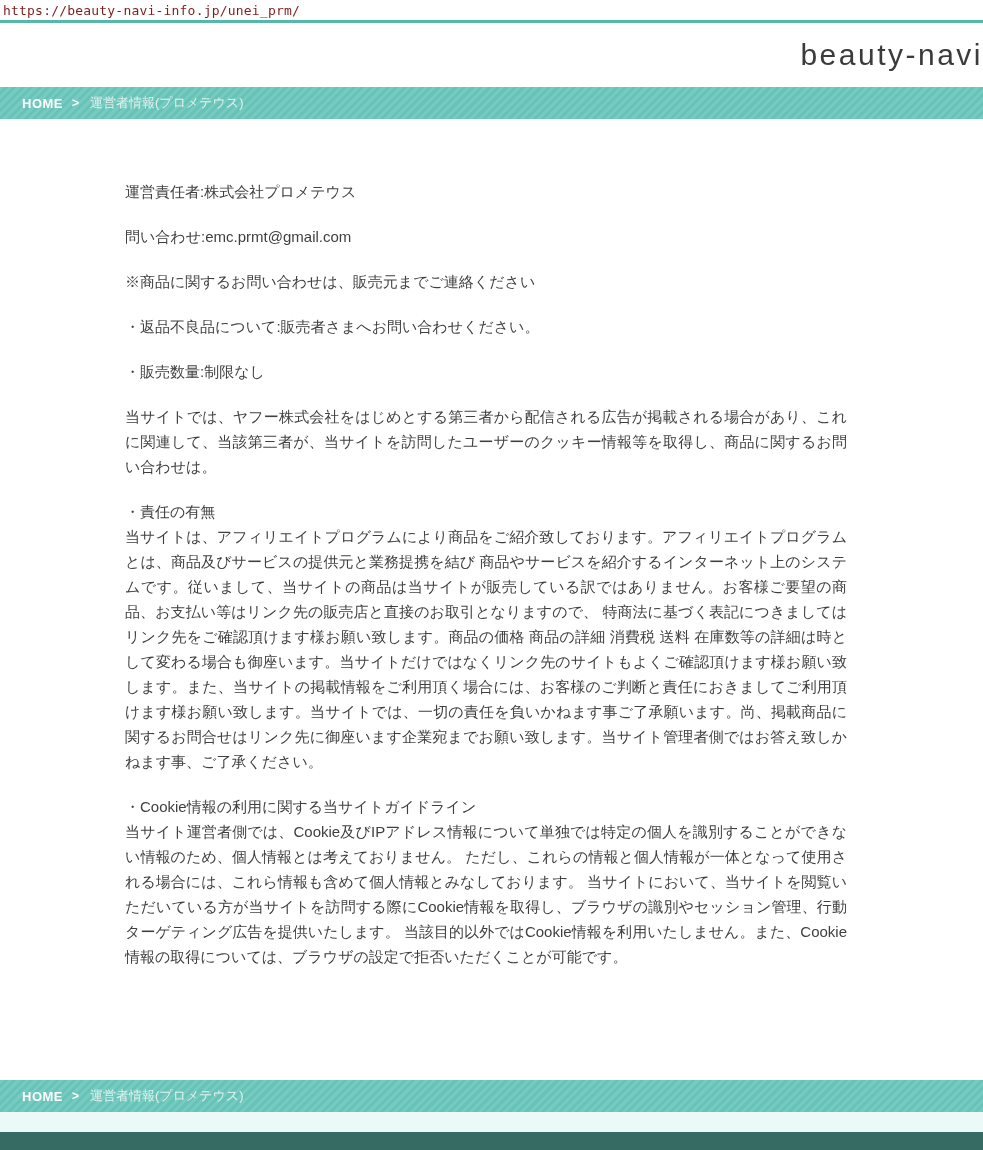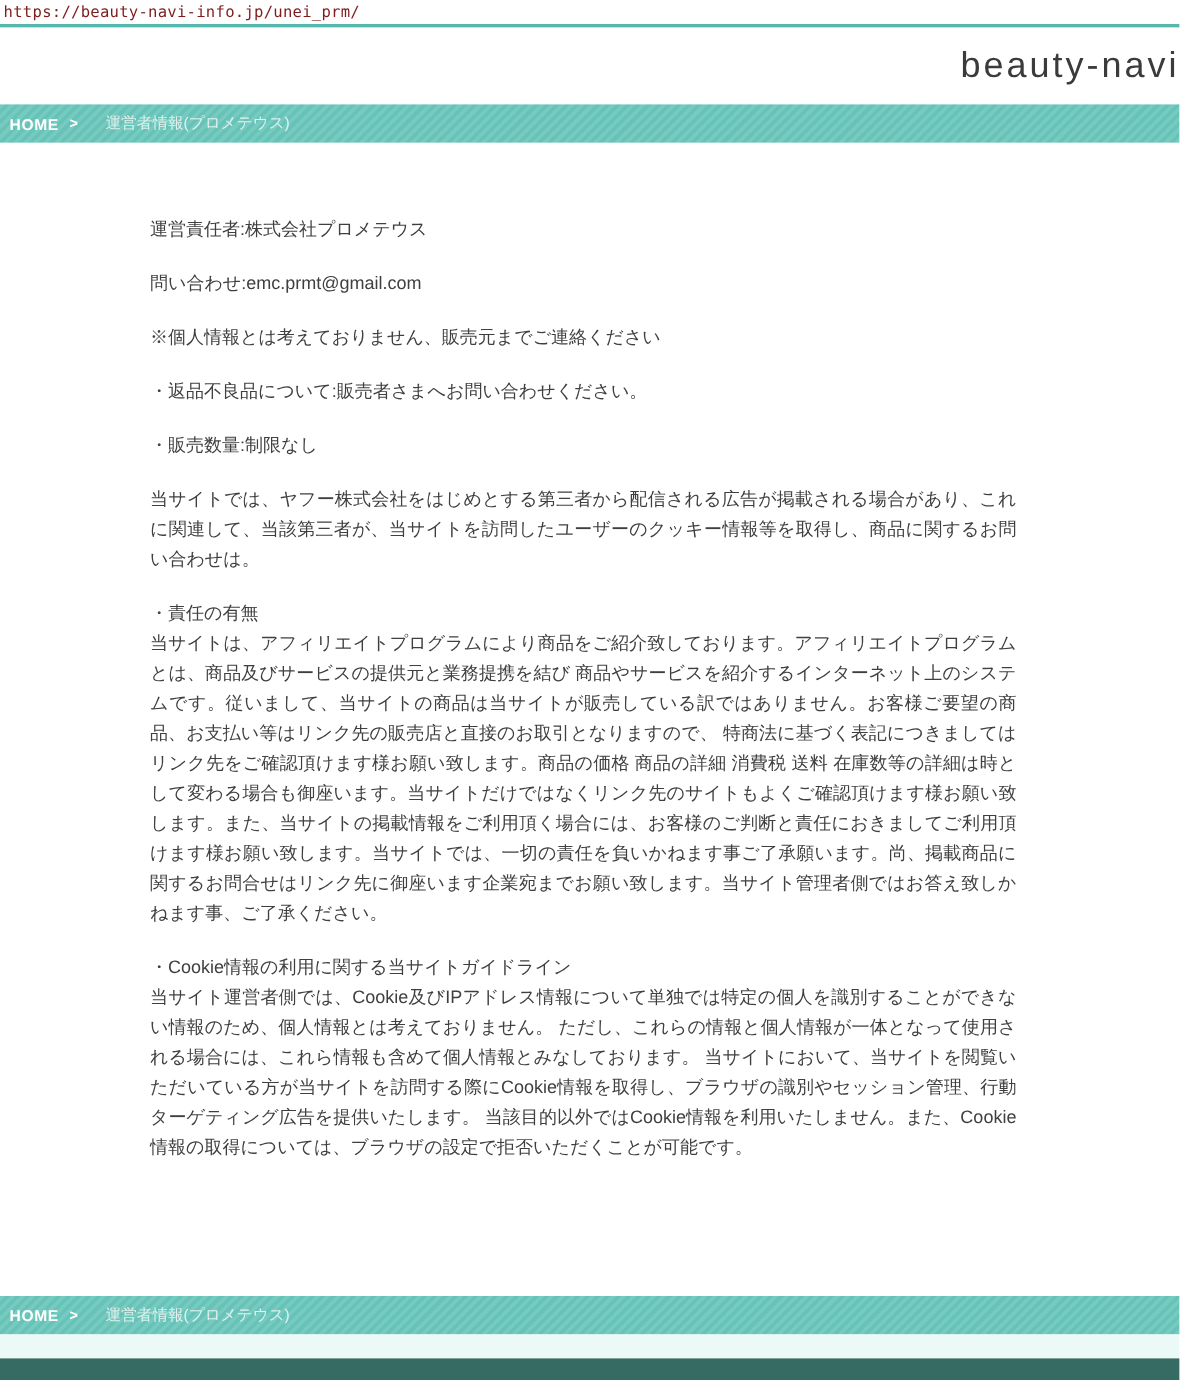--- a/index.html
+++ b/index.html
@@ -26,27 +26,27 @@
   }
   .top-divider{height:3px;background:var(--divider);}
   .site-header{
     height:64px;display:flex;align-items:center;justify-content:flex-end;background:#ffffff;
   }
   .site-title{
     margin:0;font-size:30px;font-weight:400;color:var(--title-text);
     letter-spacing:2.5px;font-family:"Liberation Sans", sans-serif;
   }
   .crumb-bar{
-    height:32px;display:flex;align-items:center;padding-left:8px;
+    height:32px;display:flex;align-items:center;padding-left:22px;
     background:repeating-linear-gradient(135deg, var(--accent-stripe) 0 3px, var(--accent) 3px 6px);
     font-size:13px;color:var(--crumb-text);
   }
   .crumb-home{font-weight:bold;letter-spacing:0.5px;cursor:pointer;}
   .crumb-sep{font-weight:bold;margin:0 11px 0 9px;font-size:12px;}
-  .crumb-current{color:var(--crumb-current);margin-left:12px;}
+  .crumb-current{color:var(--crumb-current);}
   main{height:961px;padding-top:60px;background:#ffffff;}
   .content{
     width:722px;margin-left:125px;
     font-size:15px;line-height:25px;color:var(--body-text);
     text-align:justify;
   }
   .content p{margin:0 0 20px 0;}
   .para-heading{display:block;}
   .strip-light{height:20px;background:var(--strip-light);}
   .footer-dark{height:18px;background:var(--footer-dark);}
@@ -67,21 +67,21 @@
 <nav class="crumb-bar">
   <span class="crumb-home">HOME</span>
   <span class="crumb-sep">&gt;</span>
   <span class="crumb-current">運営者情報(プロメテウス)</span>
 </nav>
 
 <main>
   <div class="content">
       <p>運営責任者:株式会社プロメテウス</p>
       <p>問い合わせ:emc.prmt@gmail.com</p>
-      <p>※個人情報とは考えておりません、販売元までご連絡ください</p>
+      <p>※商品に関するお問い合わせは、販売元までご連絡ください</p>
       <p>・返品不良品について:販売者さまへお問い合わせください。</p>
       <p>・販売数量:制限なし</p>
       <p>当サイトでは、ヤフー株式会社をはじめとする第三者から配信される広告が掲載される場合があり、これに関連して、当該第三者が、当サイトを訪問したユーザーのクッキー情報等を取得し、商品に関するお問い合わせは。</p>
       <p><span class="para-heading">・責任の有無</span>当サイトは、アフィリエイトプログラムにより商品をご紹介致しております。アフィリエイトプログラムとは、商品及びサービスの提供元と業務提携を結び 商品やサービスを紹介するインターネット上のシステムです。従いまして、当サイトの商品は当サイトが販売している訳ではありません。お客様ご要望の商品、お支払い等はリンク先の販売店と直接のお取引となりますので、 特商法に基づく表記につきましてはリンク先をご確認頂けます様お願い致します。商品の価格 商品の詳細 消費税 送料 在庫数等の詳細は時として変わる場合も御座います。当サイトだけではなくリンク先のサイトもよくご確認頂けます様お願い致します。また、当サイトの掲載情報をご利用頂く場合には、お客様のご判断と責任におきましてご利用頂けます様お願い致します。当サイトでは、一切の責任を負いかねます事ご了承願います。尚、掲載商品に関するお問合せはリンク先に御座います企業宛までお願い致します。当サイト管理者側ではお答え致しかねます事、ご了承ください。</p>
       <p><span class="para-heading">・Cookie情報の利用に関する当サイトガイドライン</span>当サイト運営者側では、Cookie及びIPアドレス情報について単独では特定の個人を識別することができない情報のため、個人情報とは考えておりません。 ただし、これらの情報と個人情報が一体となって使用される場合には、これら情報も含めて個人情報とみなしております。 当サイトにおいて、当サイトを閲覧いただいている方が当サイトを訪問する際にCookie情報を取得し、ブラウザの識別やセッション管理、行動ターゲティング広告を提供いたします。 当該目的以外ではCookie情報を利用いたしません。また、Cookie情報の取得については、ブラウザの設定で拒否いただくことが可能です。</p>
     </div>
 </main>
 
 <nav class="crumb-bar">
   <span class="crumb-home">HOME</span>

